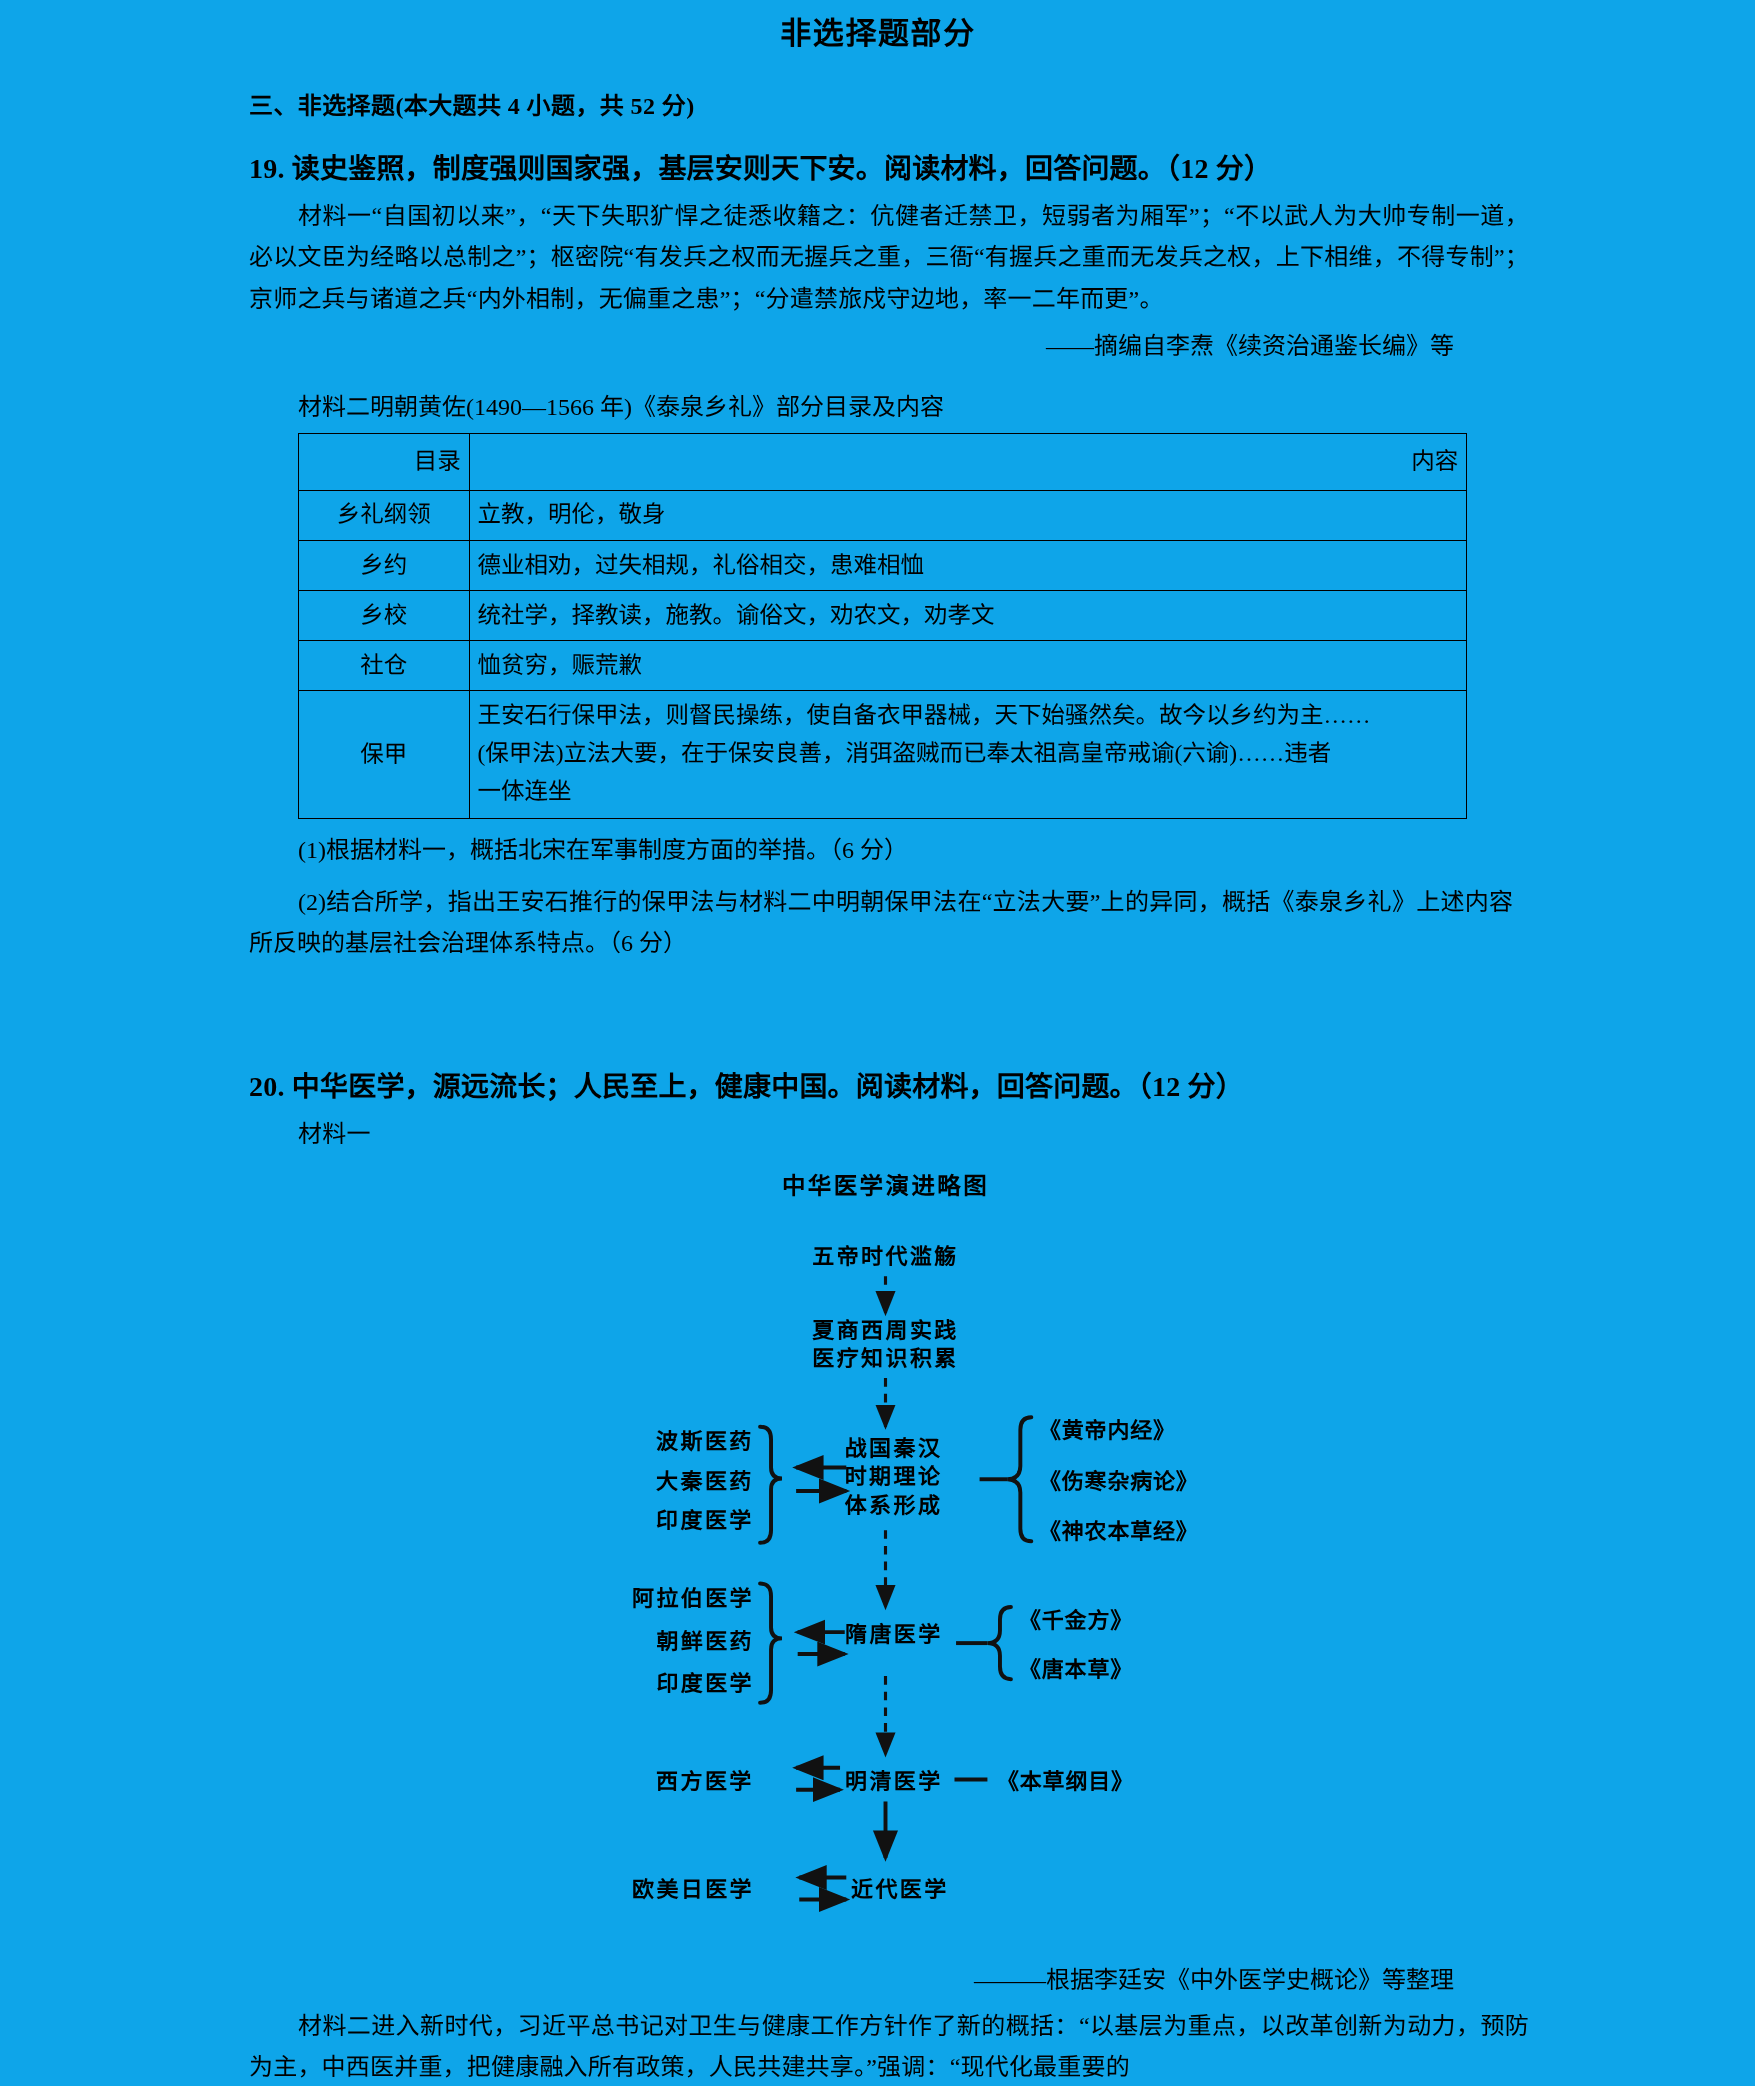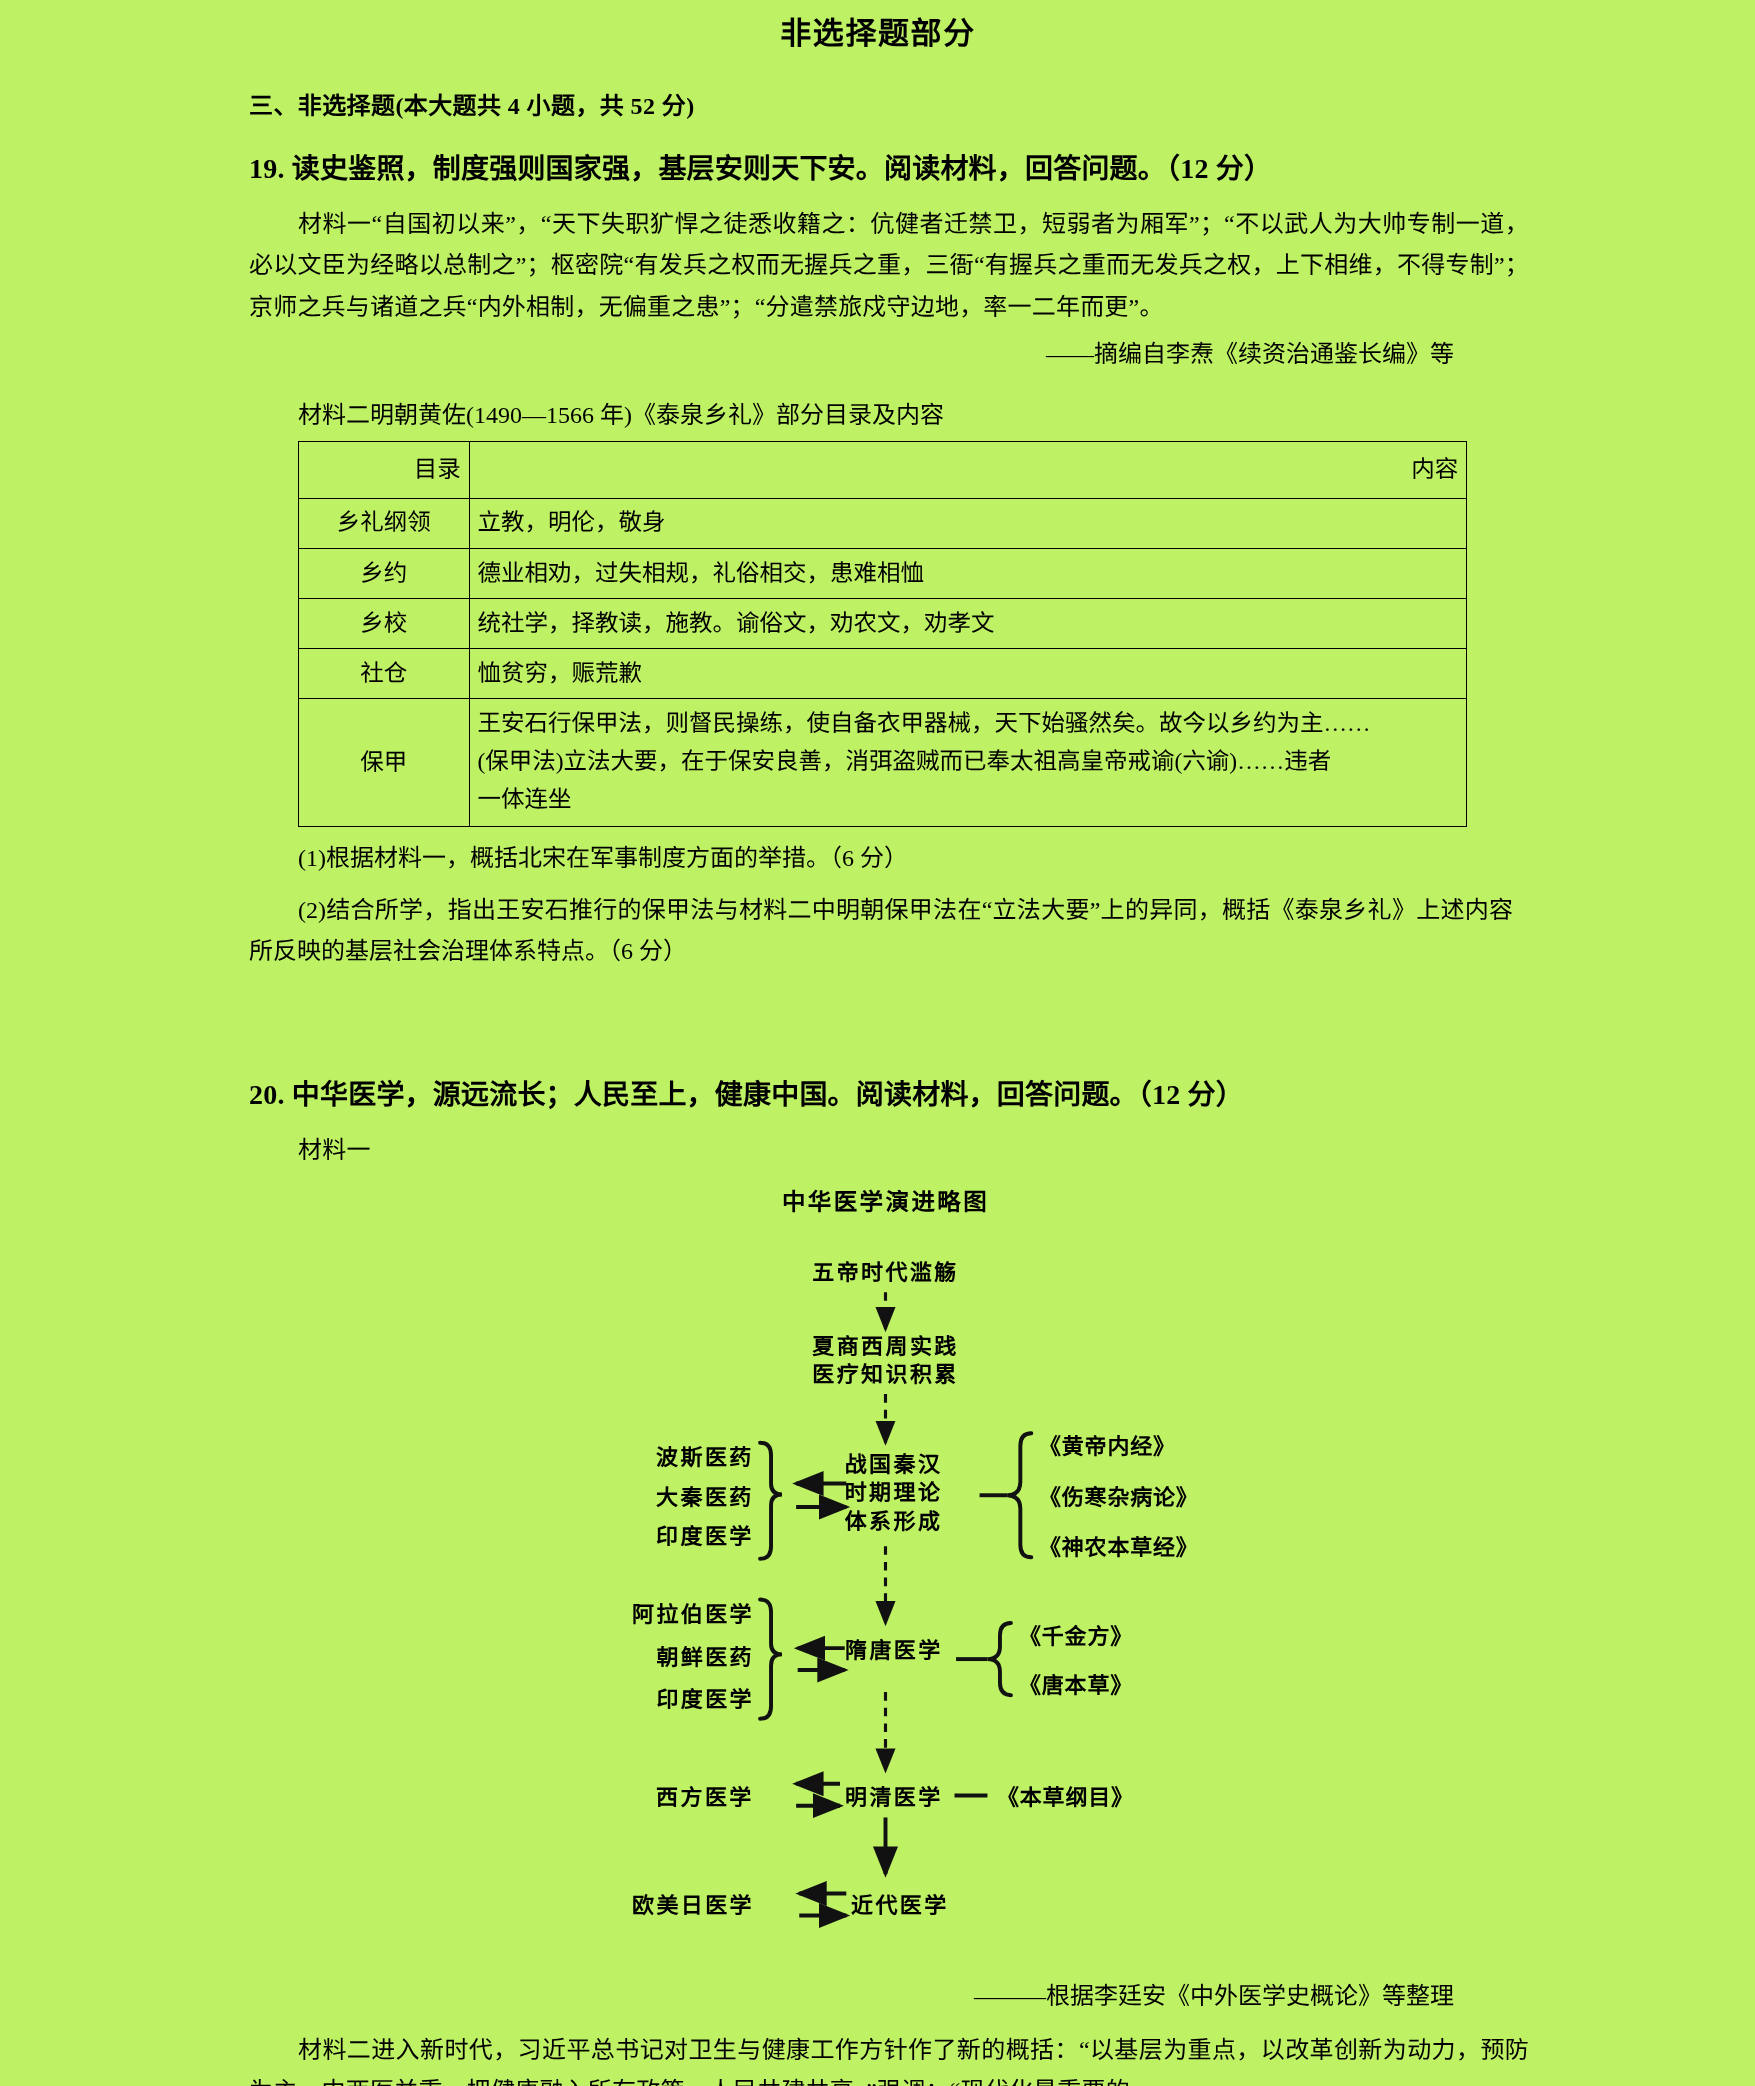--- a/index.html
+++ b/index.html
@@ -10,21 +10,21 @@
   }
   body {
     font-family: "Liberation Serif", "DejaVu Serif", serif;
     color: #000;
   }
   .page {
     position: relative;
     width: 1756px;
     height: 2087px;
     margin: 0 auto;
-    background: #bef264;
+    background: #0ea5e9;
     overflow: hidden;
     box-sizing: border-box;
     padding: 0;
   }
   .inner {
     position: relative;
     width: 1302px;
     margin: 0 auto;
     padding-top: 11px;
   }
@@ -47,21 +47,21 @@
   .q-line {
     font-size: 28px;
     line-height: 1.62;
     margin: 21px 0 0 22px;
     font-weight: bold;
     letter-spacing: 0.2px;
   }
   .para {
     font-size: 24px;
     line-height: 1.72;
-    margin: 13px 0 0 22px;
+    margin: 5px 0 0 22px;
     text-indent: 49px;
     text-align: justify;
     text-justify: inter-ideograph;
     letter-spacing: 0.2px;
   }
   .para.noindent { text-indent: 0; }
   .attrib {
     font-size: 24px;
     line-height: 1.7;
     margin: 6.3px 75px 0 0;

